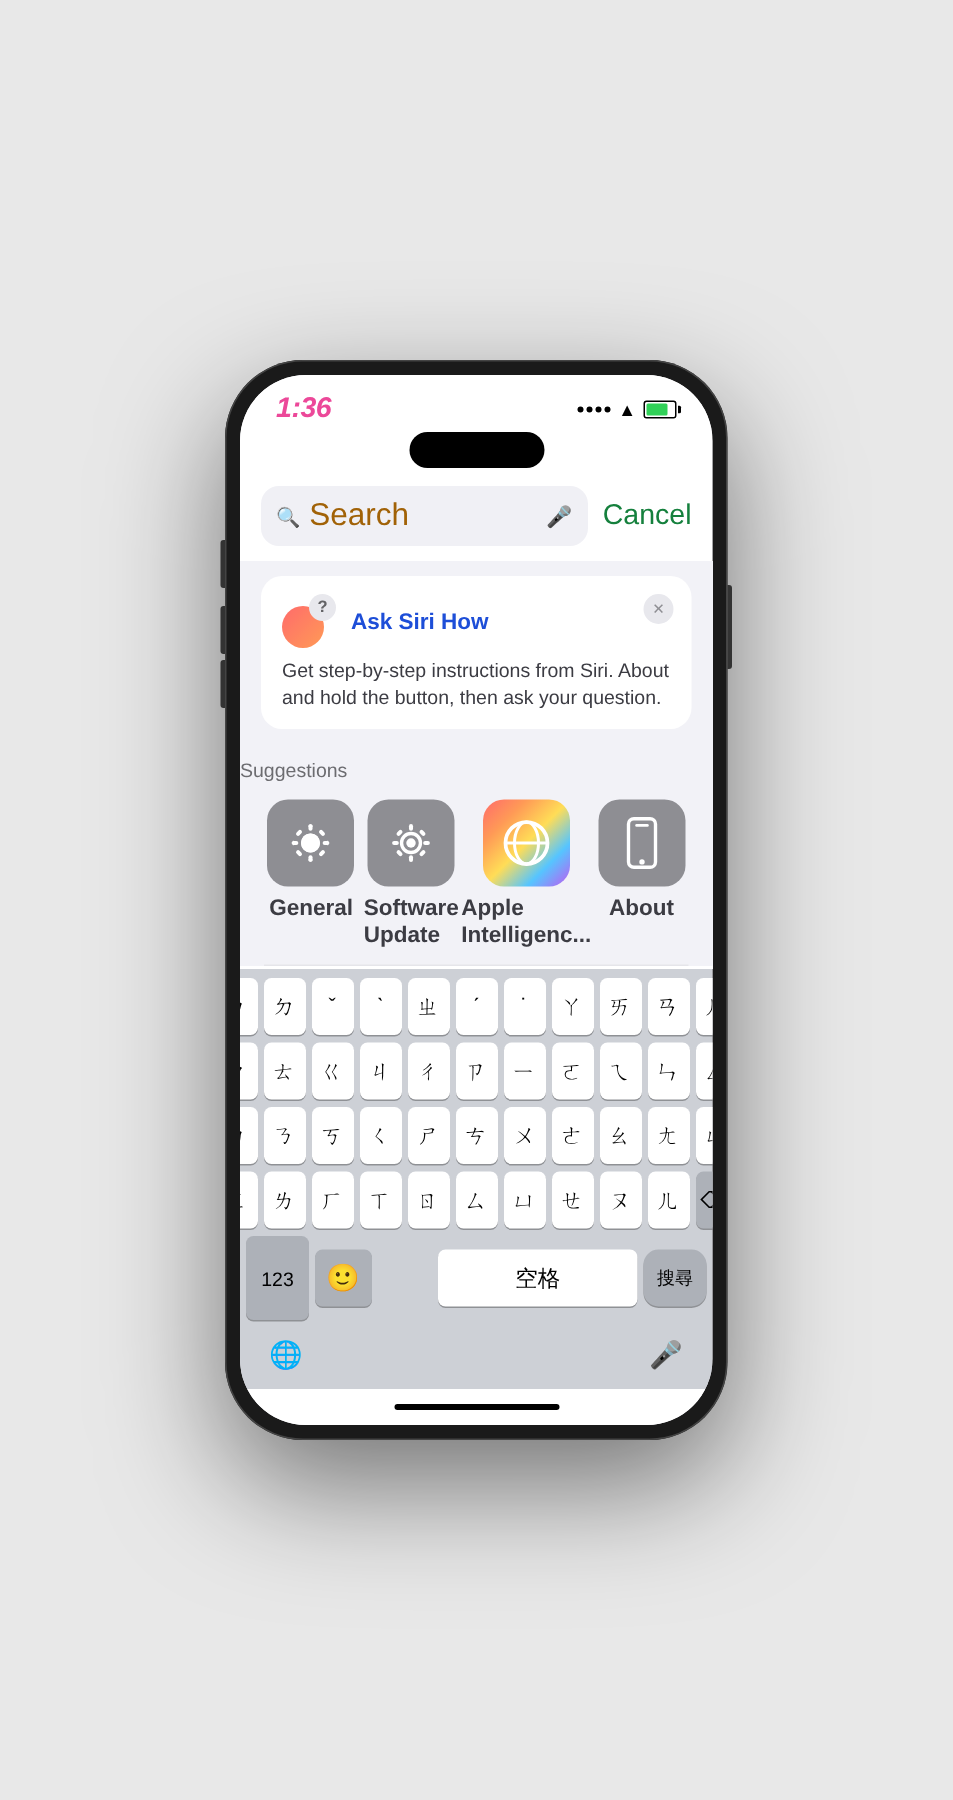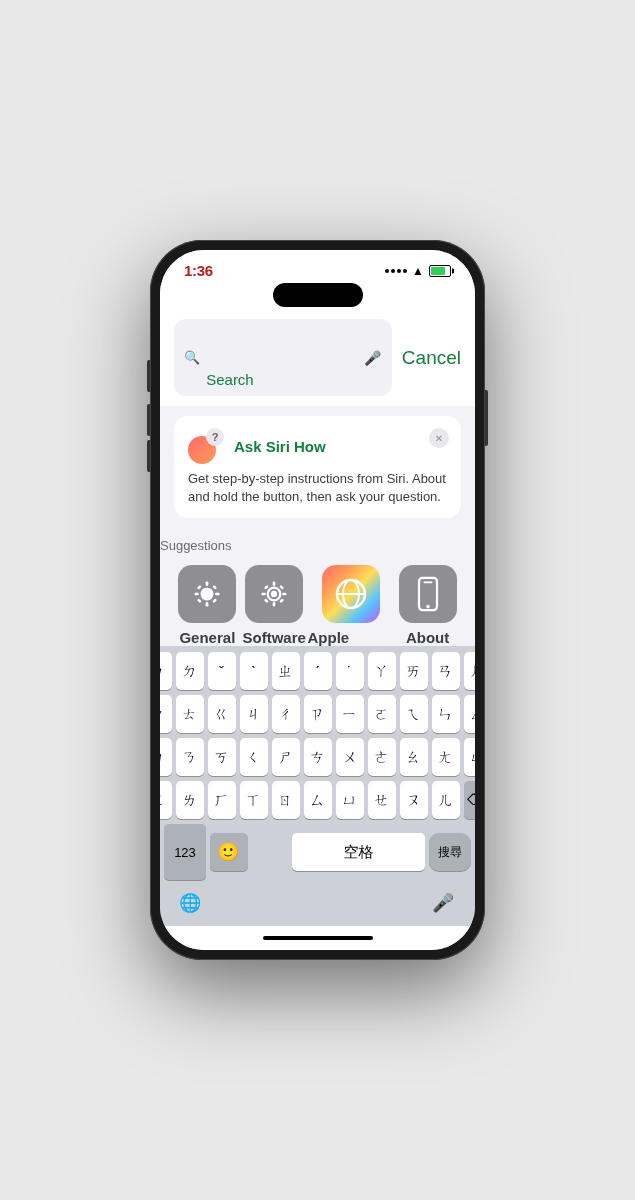--- a/index.html
+++ b/index.html
@@ -59,24 +59,25 @@
     .status-bar {
       background: white;
       padding: 12px 24px 4px;
       display: flex;
       justify-content: space-between;
       align-items: center;
       flex-shrink: 0;
     }
 
     .status-time {
-      font-size: 15px;
+      font-size: 19px;
       font-weight: 600;
-      color: #b91c1c;
+      color: #ec4899;
       letter-spacing: -0.3px;
+      font-style: italic;
     }
 
     .status-right {
       display: flex;
       align-items: center;
       gap: 5px;
     }
 
     .signal-dots {
       display: flex;
@@ -156,24 +157,23 @@
       align-items: center;
       gap: 6px;
     }
 
     .search-icon {
       color: #8e8e93;
       font-size: 13px;
     }
 
     .search-text {
-      font-size: 15px;
-      color: #15803d;
+      font-size: 21px;
+      color: #a16207;
       flex: 1;
-      margin-top: 44px;
     }
 
     .mic-icon {
       color: #8e8e93;
       font-size: 14px;
     }
 
     .cancel-btn {
       color: #15803d;
       font-size: 19px;
@@ -234,21 +234,21 @@
       align-items: center;
       justify-content: center;
       font-size: 11px;
       font-weight: 700;
       color: #636366;
     }
 
     .siri-title {
       font-size: 15px;
       font-weight: 600;
-      color: #15803d;
+      color: #1d4ed8;
     }
 
     .siri-close {
       position: absolute;
       top: 12px;
       right: 12px;
       color: #8e8e93;
       font-size: 16px;
       cursor: pointer;
       width: 20px;

